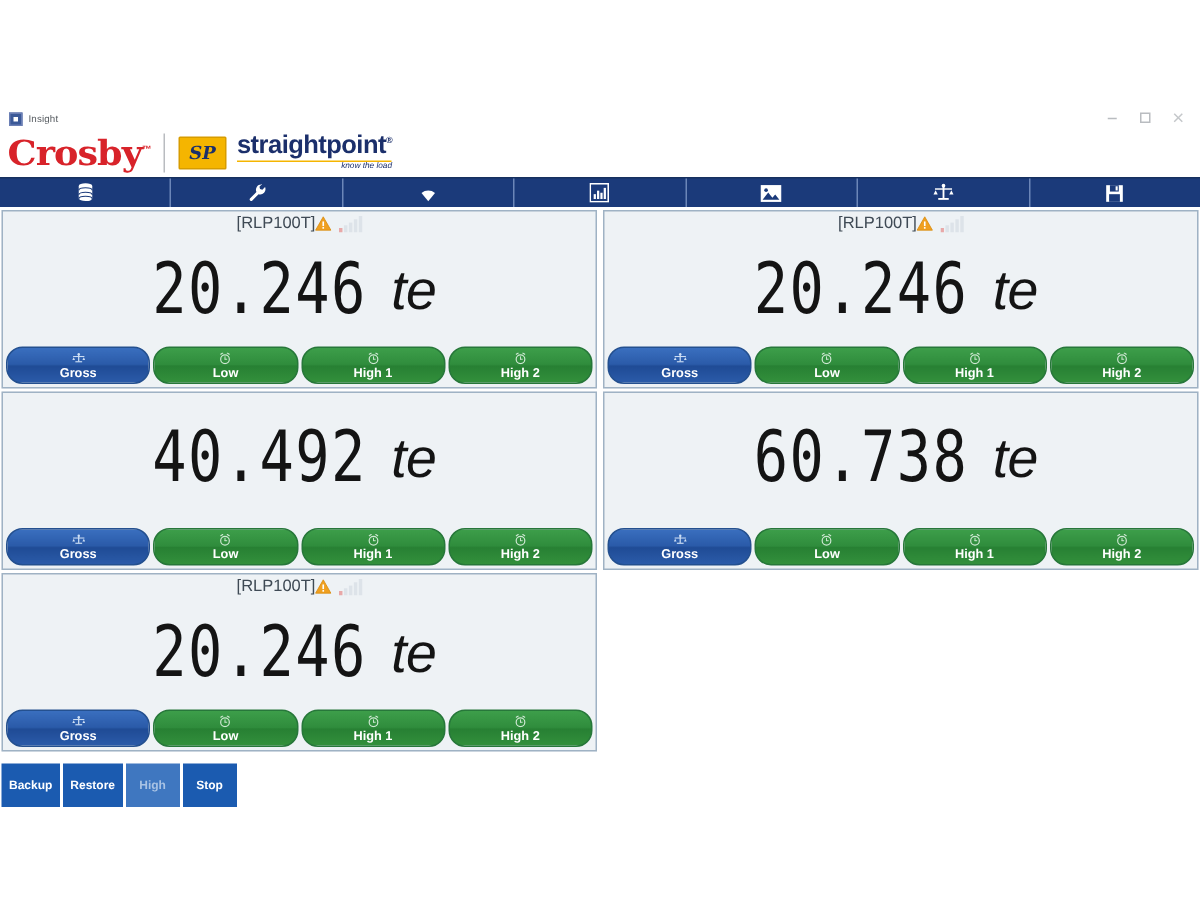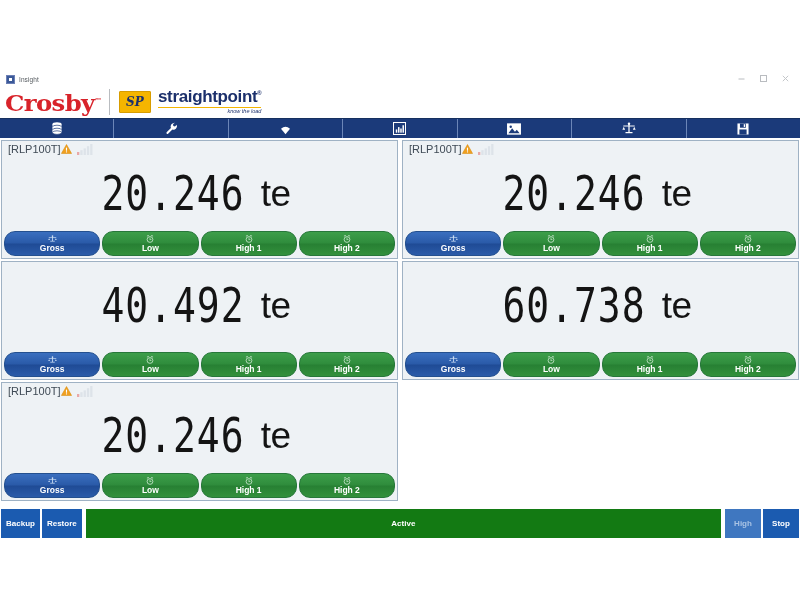--- a/index.html
+++ b/index.html
@@ -188,21 +188,21 @@
     background: #eef2f5;
     border: 1px solid #9fb2c4;
     box-sizing: border-box;
     display: flex;
     flex-direction: column;
     position: relative;
   }
   .panel-head {
     display: flex;
     align-items: flex-start;
-    justify-content: flex-start;
+    justify-content: center;
     padding: 2px 5px 0 6px;
     height: 18px;
     box-sizing: border-box;
   }
   .panel-tag {
     font-size: 11px;
     color: #3f4a55;
     line-height: 1.2;
   }
   .panel-status {
@@ -231,20 +231,21 @@
     transform: scaleY(1.18) scaleX(0.95);
     transform-origin: right center;
   }
   .readout-unit {
     font-family: "Liberation Sans", sans-serif;
     font-size: 37px;
     color: #141414;
     line-height: 1;
     margin-left: 16px;
     letter-spacing: -0.5px;
+    font-style: italic;
   }
 
   .panel-buttons {
     display: flex;
     height: 27px;
     gap: 2px;
     padding: 0 2px 2px 2px;
     box-sizing: border-box;
   }
   .pbtn {
@@ -789,18 +790,17 @@
           </div>
         </div>
       </div>
     </div>
 
   </div>
 
   <div class="statusbar">
     <div class="sb-btn">Backup</div>
     <div class="sb-btn">Restore</div>
-    <div class="sb-status">Active</div>
     <div class="sb-btn disabled">High</div>
     <div class="sb-btn">Stop</div>
   </div>
 
 </div>
 
 </body></html>

